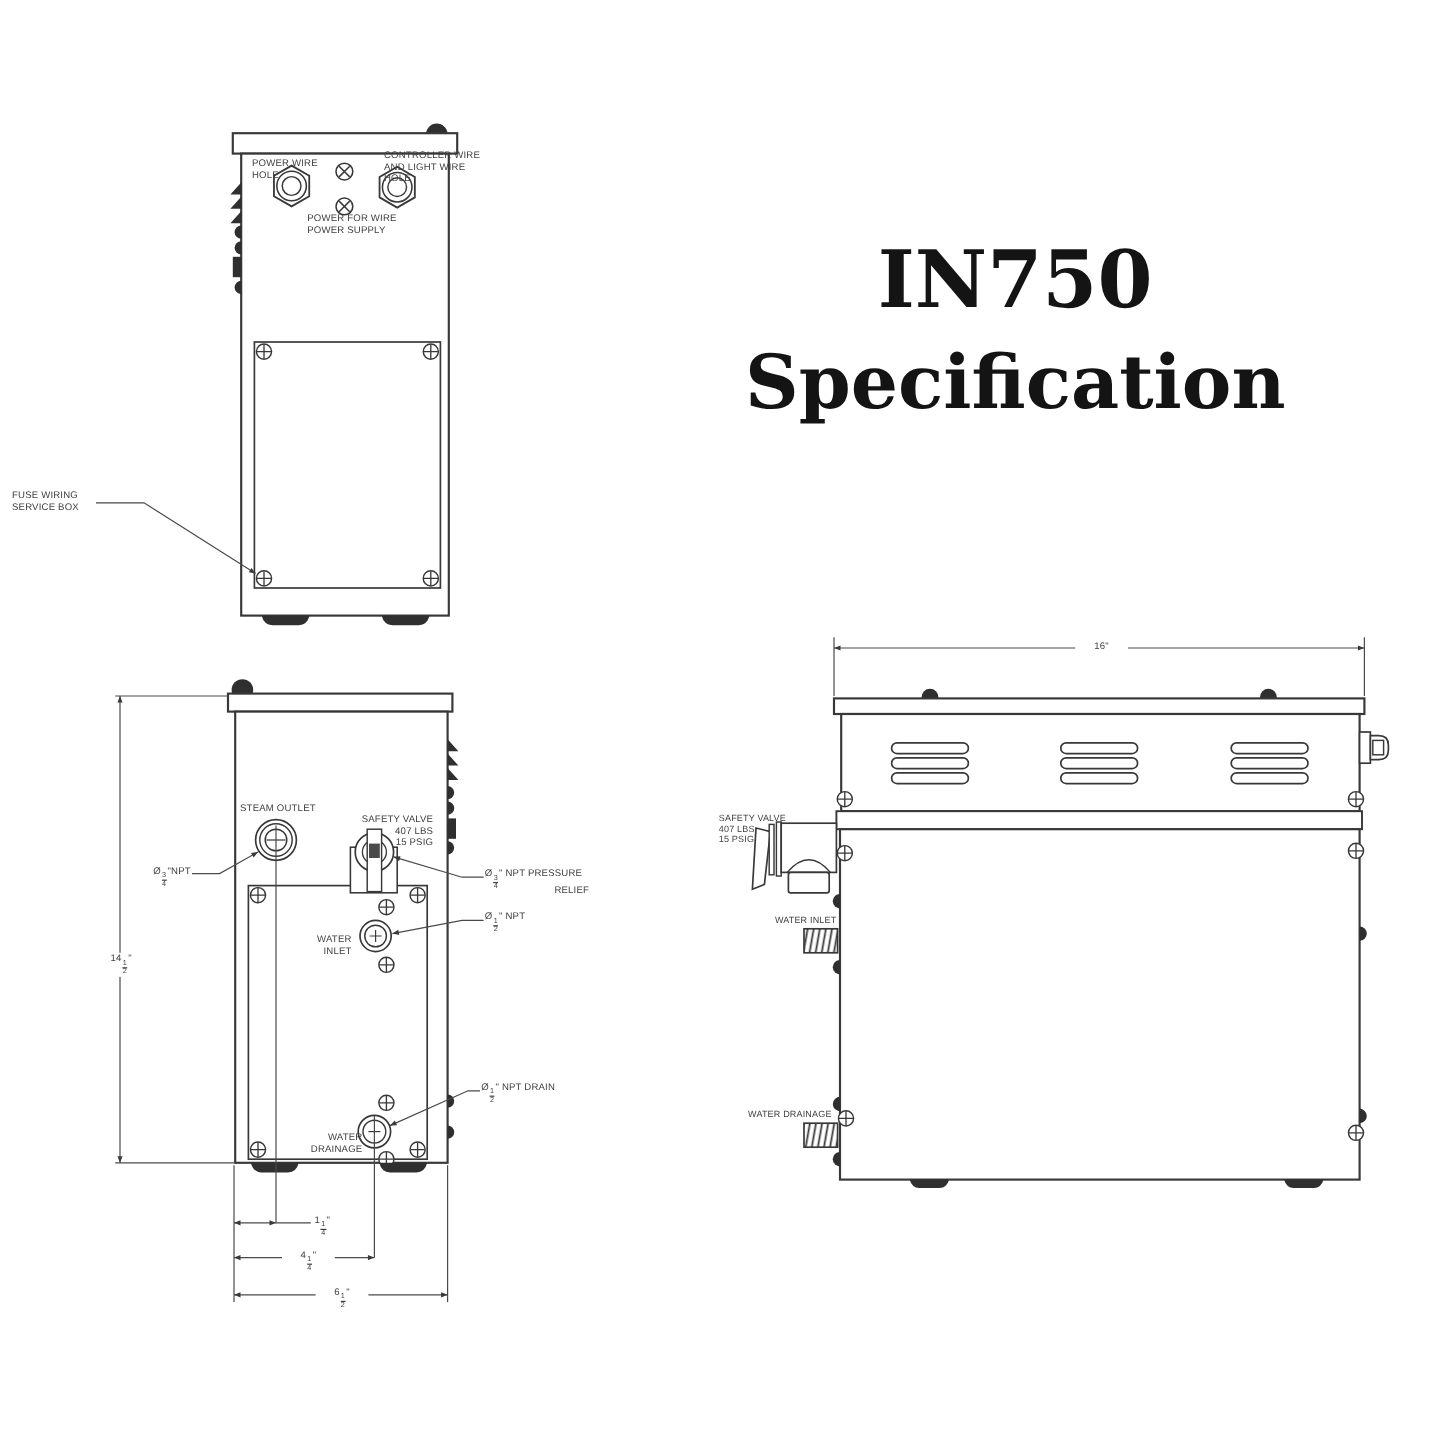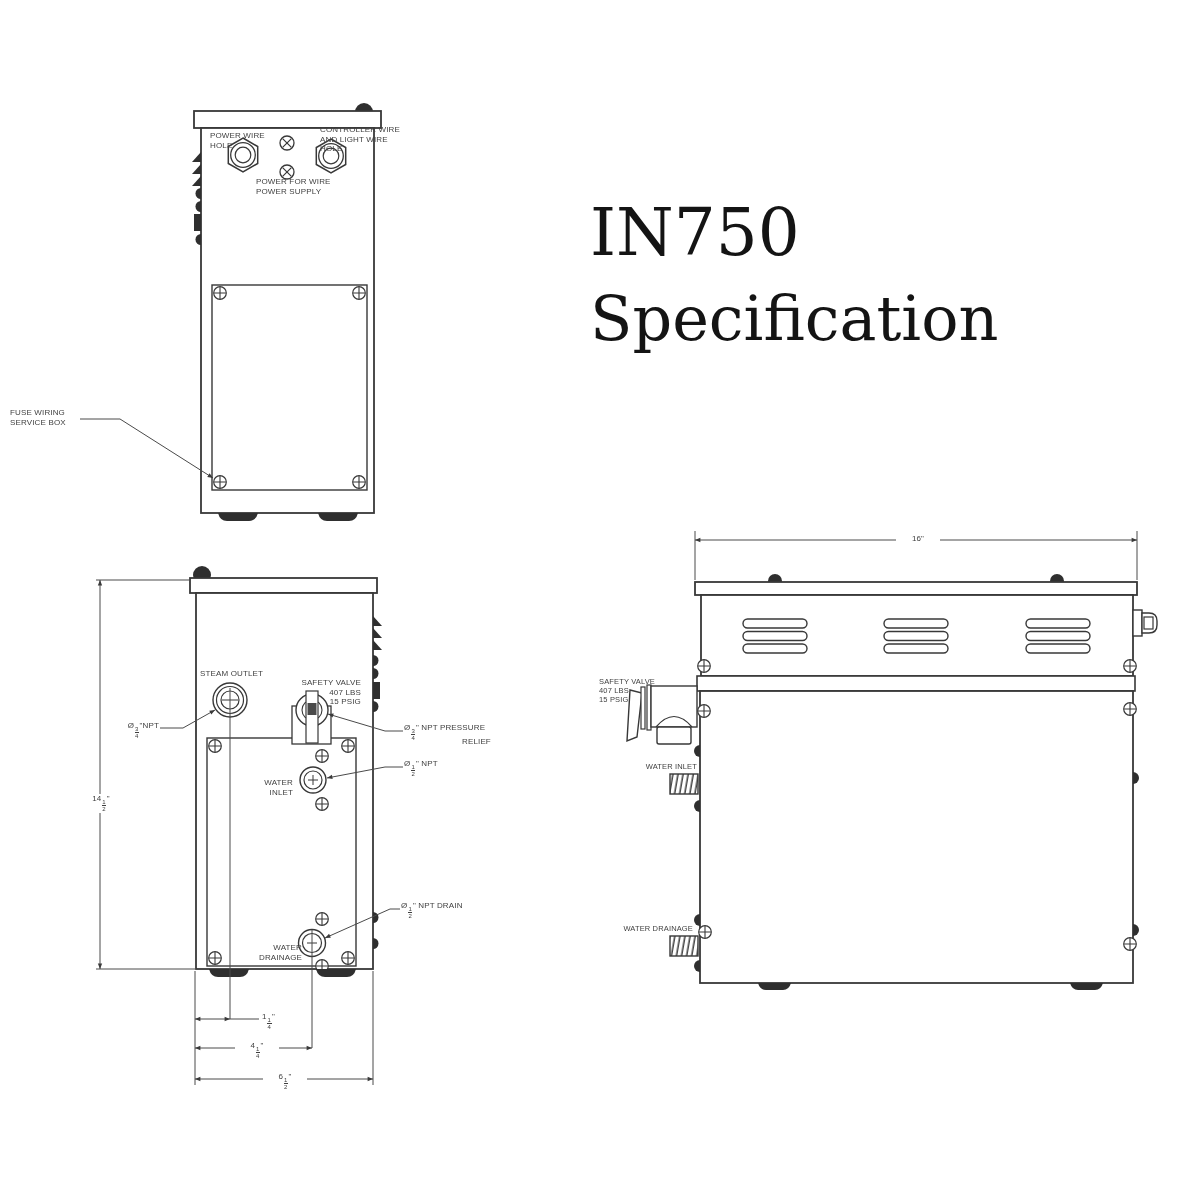--- a/index.html
+++ b/index.html
@@ -8,22 +8,22 @@
   svg.lines{position:absolute;left:0;top:0;}
   .lbl{position:absolute;font-size:8px;line-height:1.2;letter-spacing:.15px;
        white-space:pre-line;color:#3f3f3f;}
   .lbl-sm{font-size:7.5px;}
   .r{text-align:right;}
   .c{text-align:center;}
   .bgw{background:#fff;padding:0 2px;}
   .frac{display:inline-flex;flex-direction:column;align-items:center;
         vertical-align:-3px;line-height:1.05;font-size:6px;margin:0 .5px;}
   .frac .fn{border-bottom:.8px solid #3f3f3f;padding:0 .5px;}
-  .title{position:absolute;left:590px;top:200px;width:512px;
-         font-family:"DejaVu Serif","Liberation Serif",serif;font-weight:400;color:#141414;}
+  .title{position:absolute;left:590px;top:200px;width:512px;text-align:center;
+         font-family:"DejaVu Serif","Liberation Serif",serif;font-weight:700;color:#141414;}
   .title .t1{font-size:66px;line-height:1;}
   .title .t2{font-size:62px;line-height:1;margin-top:22px;}
 </style>
 </head>
 <body>
 
 <div class="canvas">
 
 <svg class="lines" width="1200" height="1200" viewBox="0 0 1200 1200">
   <defs>

